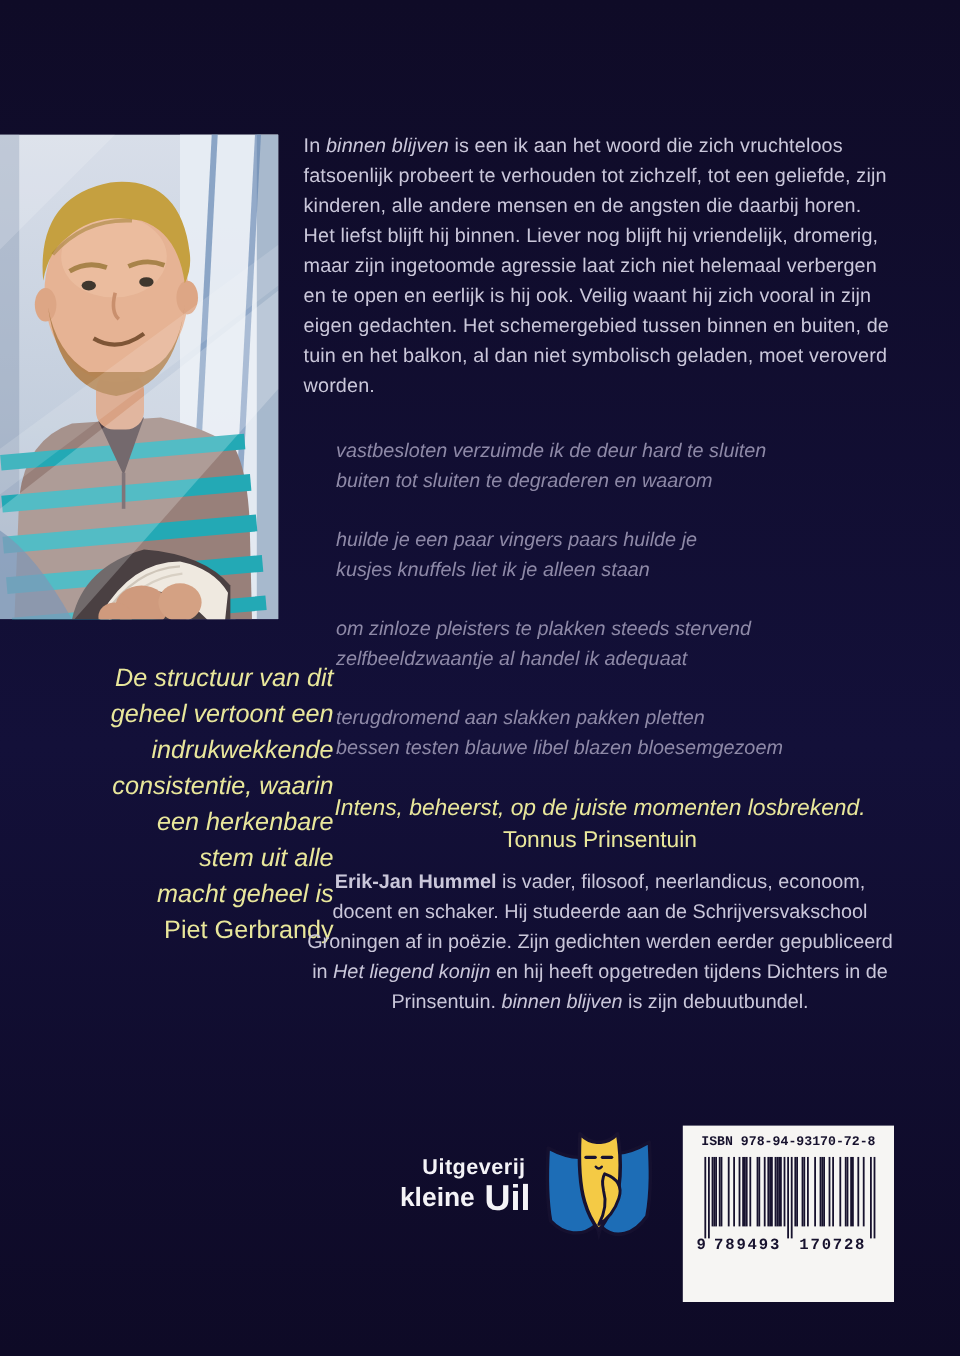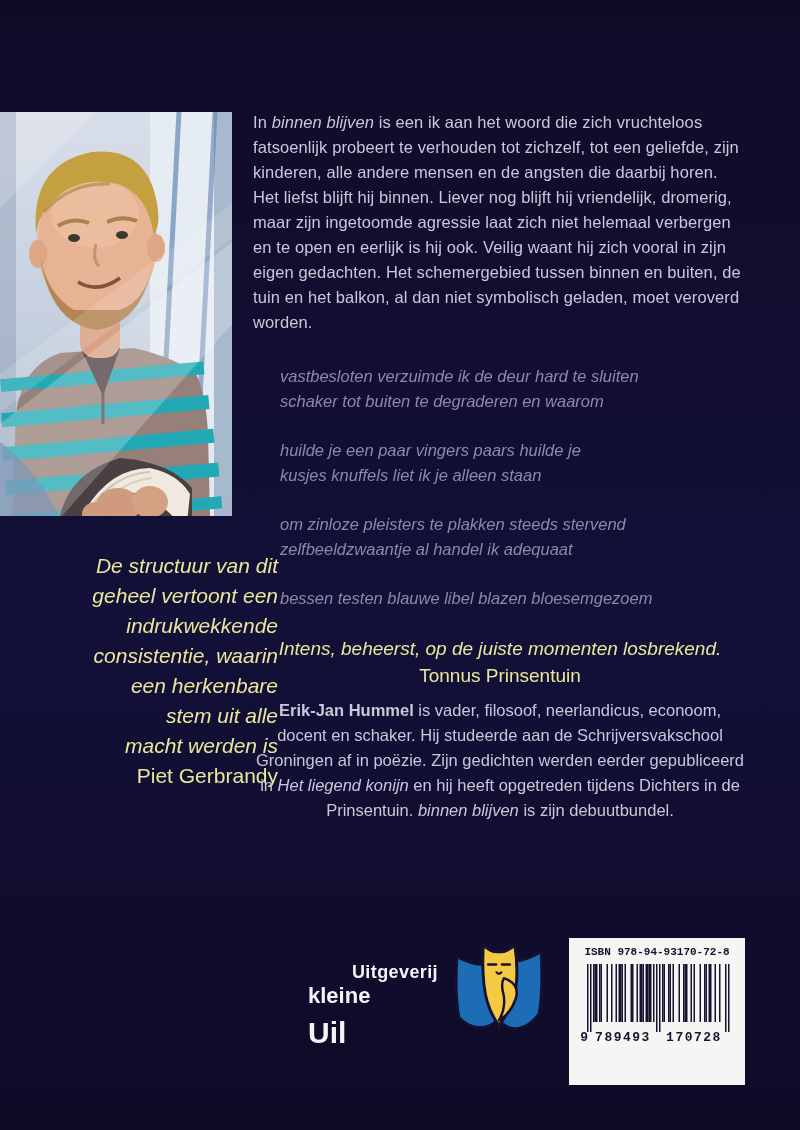--- a/index.html
+++ b/index.html
@@ -33,21 +33,21 @@
   .review{margin-top:10px;text-align:center;}
   .review-text{color:var(--accent-yellow);font-style:italic;font-size:19px;line-height:27px;}
   .review-attr{color:var(--accent-yellow);font-size:19px;line-height:27px;}
   .bio{margin-top:9px;font-size:16.5px;line-height:25px;text-align:center;}
   
   .pub{
     position:absolute;left:308px;top:961px;width:134px;text-align:right;
     color:var(--logo-white);font-weight:bold;
   }
   .pub1{font-size:18px;letter-spacing:.4px;padding-right:4px;line-height:22px;}
-  .pub2{display:flex;justify-content:flex-end;align-items:baseline;gap:8px;line-height:26px;flex-direction:column;}
+  .pub2{display:flex;justify-content:flex-end;align-items:baseline;gap:8px;line-height:26px;}
   .pub2 .kleine{font-size:22px;}
   .pub2 .uil{font-size:30px;position:relative;top:3px;}
   .owl{position:absolute;left:450px;top:936px;width:98px;height:102px;}
   .barcode-box{
     position:absolute;left:569px;top:938px;width:176px;height:147px;
     background:var(--barcode-bg);box-sizing:border-box;padding-top:6px;
     display:flex;flex-direction:column;align-items:center;
   }
   .isbn-label{
     font-family:"Liberation Mono",monospace;font-size:11px;line-height:16px;
@@ -133,42 +133,43 @@
   </div>
 
   <div class="side-quote">
     <div>
         <div class="ln">De structuur van dit</div>
         <div class="ln">geheel vertoont een</div>
         <div class="ln">indrukwekkende</div>
         <div class="ln">consistentie, waarin</div>
         <div class="ln">een herkenbare</div>
         <div class="ln">stem uit alle</div>
-        <div class="ln">macht werden is</div>
+        <div class="ln">macht geheel is</div>
       </div>
     <div class="side-attr">Piet Gerbrandy</div>
   </div>
 
   <div class="main">
     <p class="intro" style="margin:0;"><span>In </span><span class="it">binnen blijven</span><span> is een ik aan het woord die zich vruchteloos fatsoenlijk probeert te verhouden tot zichzelf, tot een geliefde, zijn kinderen, alle andere mensen en de angsten die daarbij horen. Het liefst blijft hij binnen. Liever nog blijft hij vriendelijk, dromerig, maar zijn ingetoomde agressie laat zich niet helemaal verbergen en te open en eerlijk is hij ook. Veilig waant hij zich vooral in zijn eigen gedachten. Het schemergebied tussen binnen en buiten, de tuin en het balkon, al dan niet symbolisch geladen, moet veroverd worden.</span></p>
 
     <div class="poem">
         <div class="stanza">
           <div class="poem-line">vastbesloten verzuimde ik de deur hard te sluiten</div>
-          <div class="poem-line">schaker tot buiten te degraderen en waarom</div>
+          <div class="poem-line">buiten tot sluiten te degraderen en waarom</div>
         </div>
         <div class="stanza">
           <div class="poem-line">huilde je een paar vingers paars huilde je</div>
           <div class="poem-line">kusjes knuffels liet ik je alleen staan</div>
         </div>
         <div class="stanza">
           <div class="poem-line">om zinloze pleisters te plakken steeds stervend</div>
           <div class="poem-line">zelfbeeldzwaantje al handel ik adequaat</div>
         </div>
         <div class="stanza">
+          <div class="poem-line">terugdromend aan slakken pakken pletten</div>
           <div class="poem-line">bessen testen blauwe libel blazen bloesemgezoem</div>
         </div>
       </div>
 
     <div class="review">
       <div class="review-text">Intens, beheerst, op de juiste momenten losbrekend.</div>
       <div class="review-attr">Tonnus Prinsentuin</div>
     </div>
 
     <p class="bio" style="margin-bottom:0;"><span class="bd">Erik-Jan Hummel</span><span> is vader, filosoof, neerlandicus, econoom, docent en schaker. Hij studeerde aan de Schrijversvakschool Groningen af in poëzie. Zijn gedichten werden eerder gepubliceerd in </span><span class="it">Het liegend konijn</span><span> en hij heeft opgetreden tijdens Dichters in de Prinsentuin. </span><span class="it">binnen blijven</span><span> is zijn debuutbundel.</span></p>

